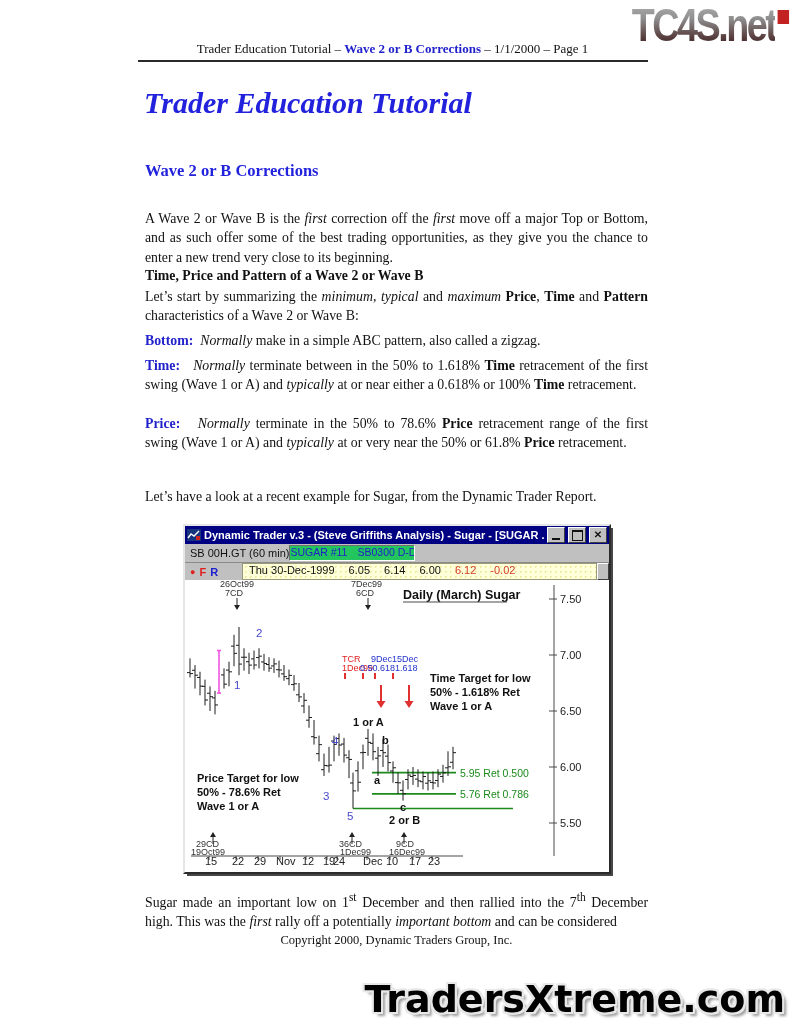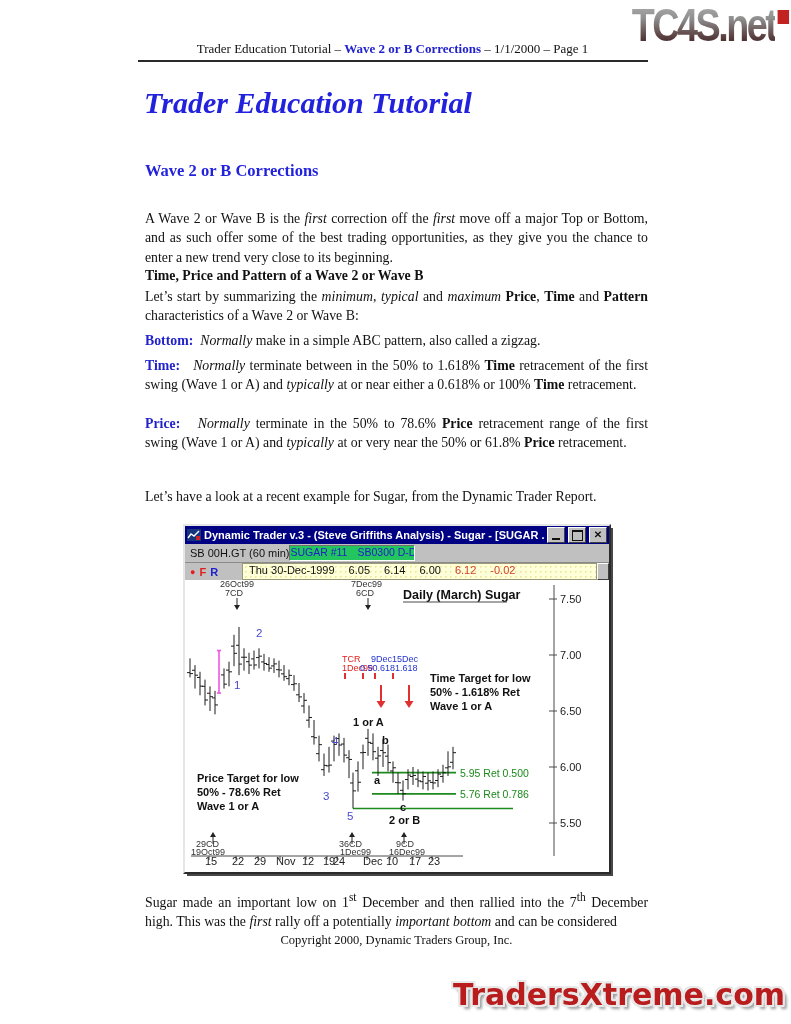--- a/index.html
+++ b/index.html
@@ -11,21 +11,21 @@
     font-family:"Liberation Sans",sans-serif;font-weight:bold;font-size:46px;letter-spacing:-3px;
     transform:scaleX(.82);transform-origin:100% 50%;}
   .wm-tc4s .grad{background:linear-gradient(180deg,#b9b9b9 0%,#8f8f8f 38%,#5a4040 72%,#241212 100%);
     -webkit-background-clip:text;background-clip:text;color:transparent;}
   .wm-tc4s .redsq{width:14px;height:14px;background:#c32222;margin-left:3px;margin-top:-16px;}
   .wm-dlsub{position:absolute;left:253px;top:484px;z-index:30;
     font-family:"DejaVu Serif",serif;font-weight:bold;font-size:40px;letter-spacing:1px;color:#c41624;
     text-shadow:-2px -2px 0 #fff,2px -2px 0 #fff,-2px 2px 0 #fff,2px 2px 0 #fff,
       -3px 0 0 #fff,3px 0 0 #fff,0 -3px 0 #fff,0 3px 0 #fff,4px 5px 3px rgba(70,70,70,.65);}
   .wm-txtreme{position:absolute;right:6px;top:977px;z-index:30;
-    font-family:"DejaVu Sans",sans-serif;font-weight:bold;font-size:30px;color:#b91c1c;
+    font-family:"DejaVu Sans",sans-serif;font-weight:bold;font-size:38px;color:#000000;
     text-shadow:-2px -2px 0 #e8e8e8,2px -2px 0 #e8e8e8,-2px 2px 0 #e8e8e8,2px 2px 0 #e8e8e8,
       0 -2px 0 #e8e8e8,0 2px 0 #e8e8e8,-2px 0 0 #e8e8e8,2px 0 0 #e8e8e8,4px 4px 3px #9a9a9a;}
 
   
   .doc-header{position:absolute;left:145px;top:41px;width:495px;text-align:center;font-size:13px;}
   .doc-rule{position:absolute;left:138px;top:60px;width:510px;border-top:2px solid #2a2a2a;height:0;}
   .doc-title{position:absolute;left:144px;top:86px;font-size:30px;font-weight:bold;font-style:italic;color:#2222dd;}
   .byline{position:absolute;left:145px;top:129px;font-size:13.5px;}
   .section-h{position:absolute;left:145px;top:161px;font-size:16.5px;font-weight:bold;color:#2222dd;}
   .para{position:absolute;left:145px;width:503px;font-size:13.8px;line-height:19.4px;text-align:justify;}

